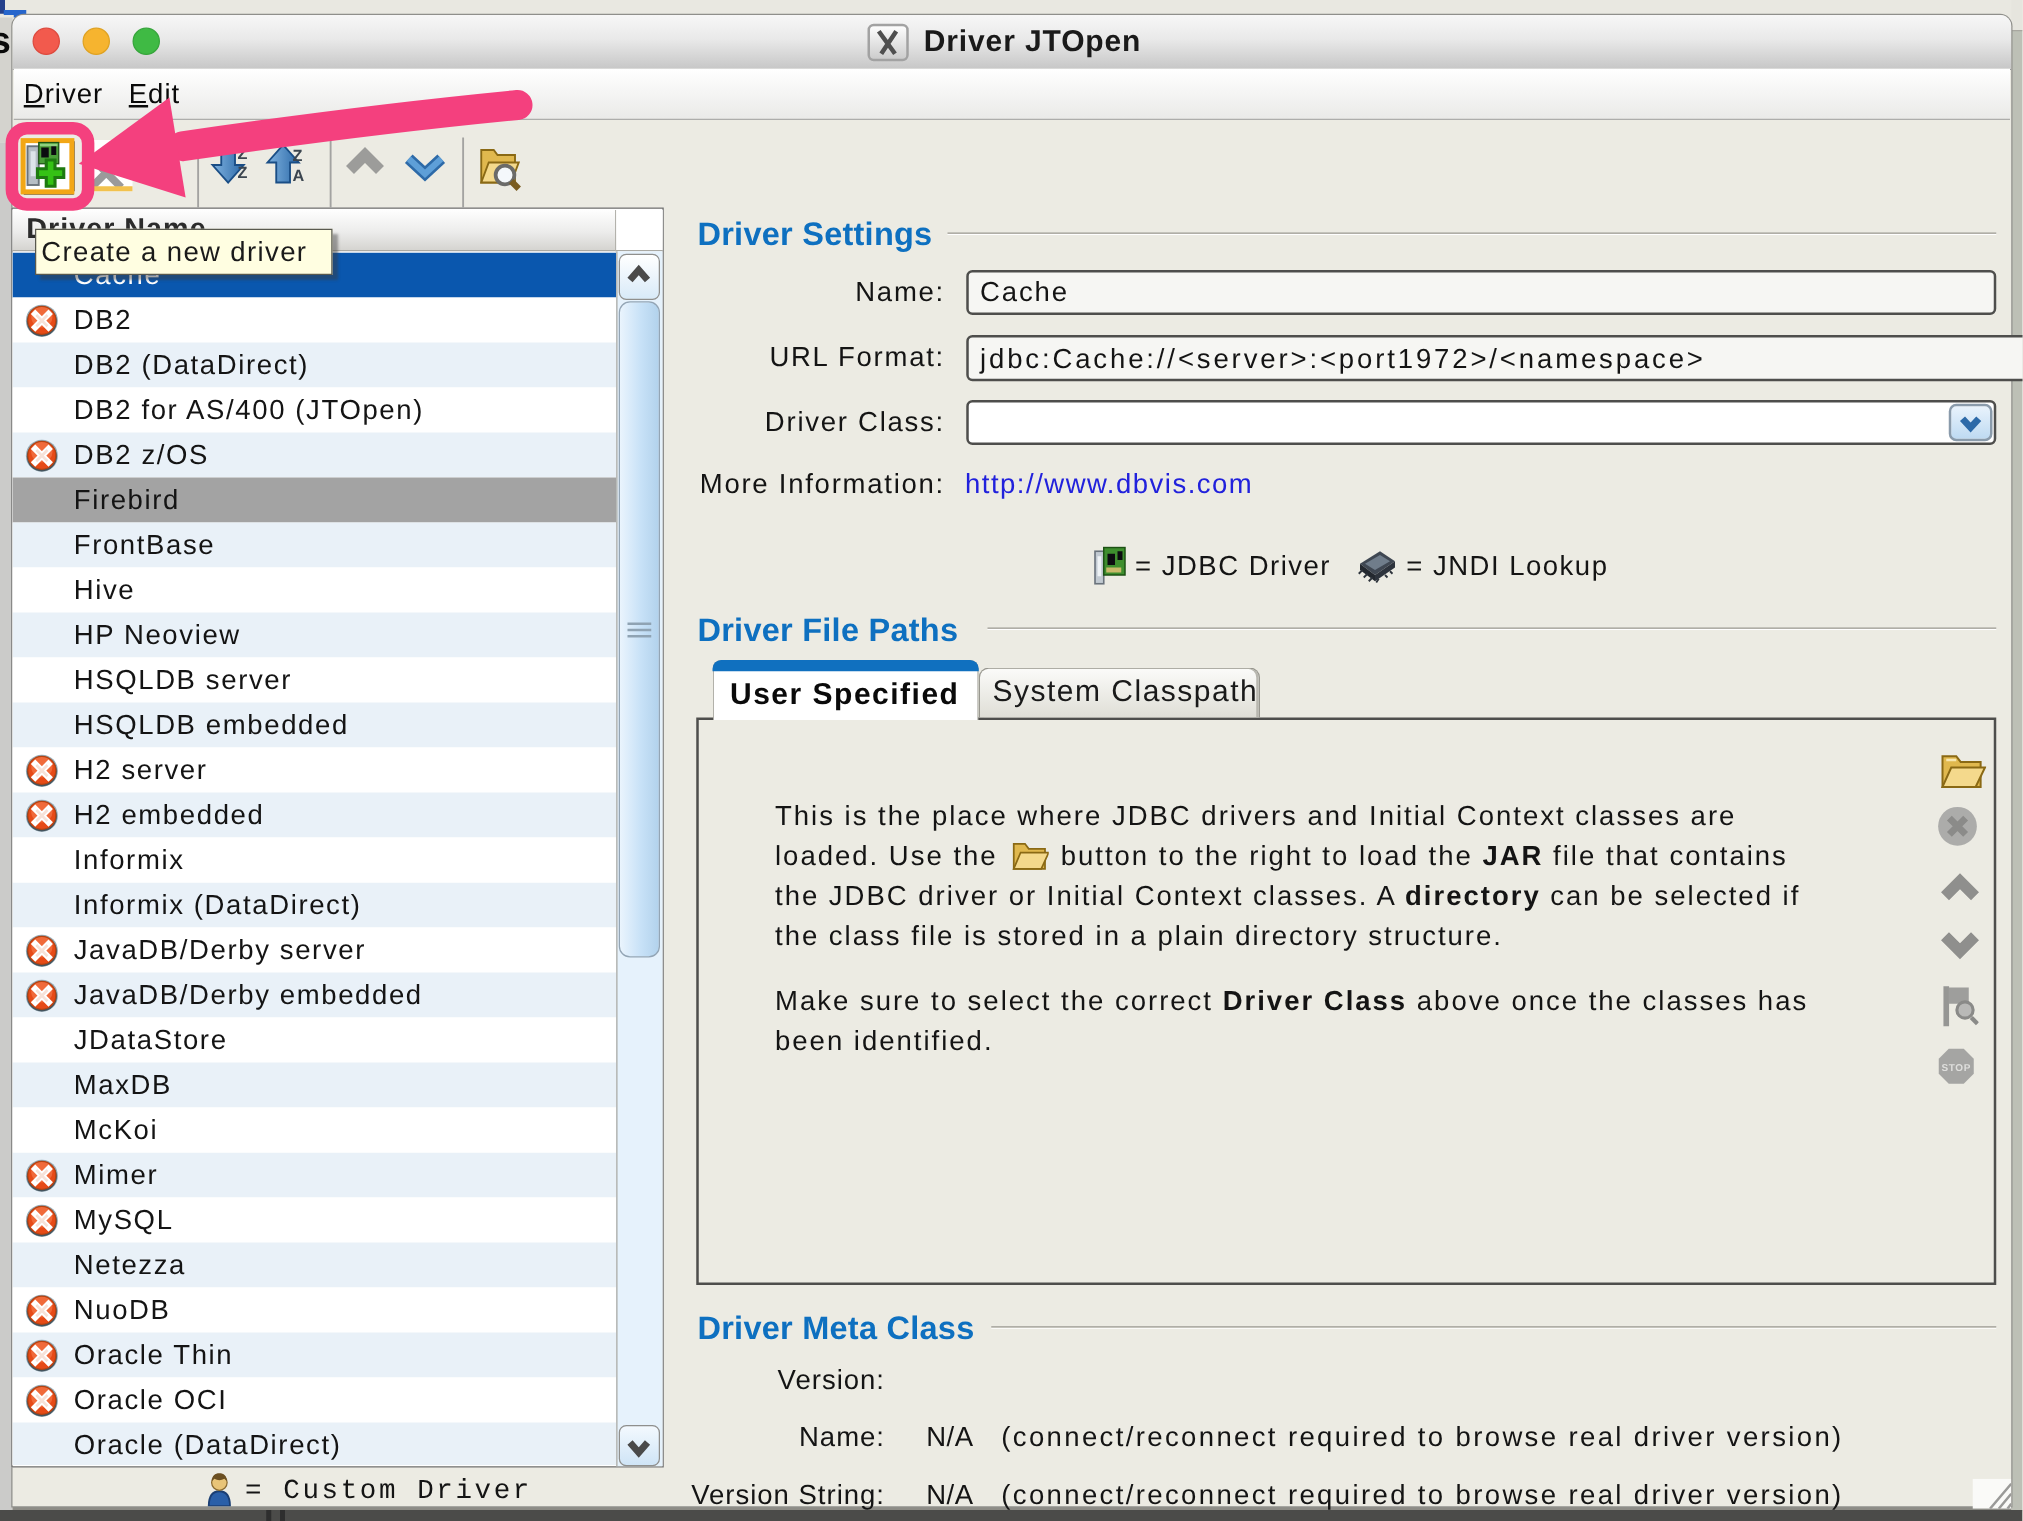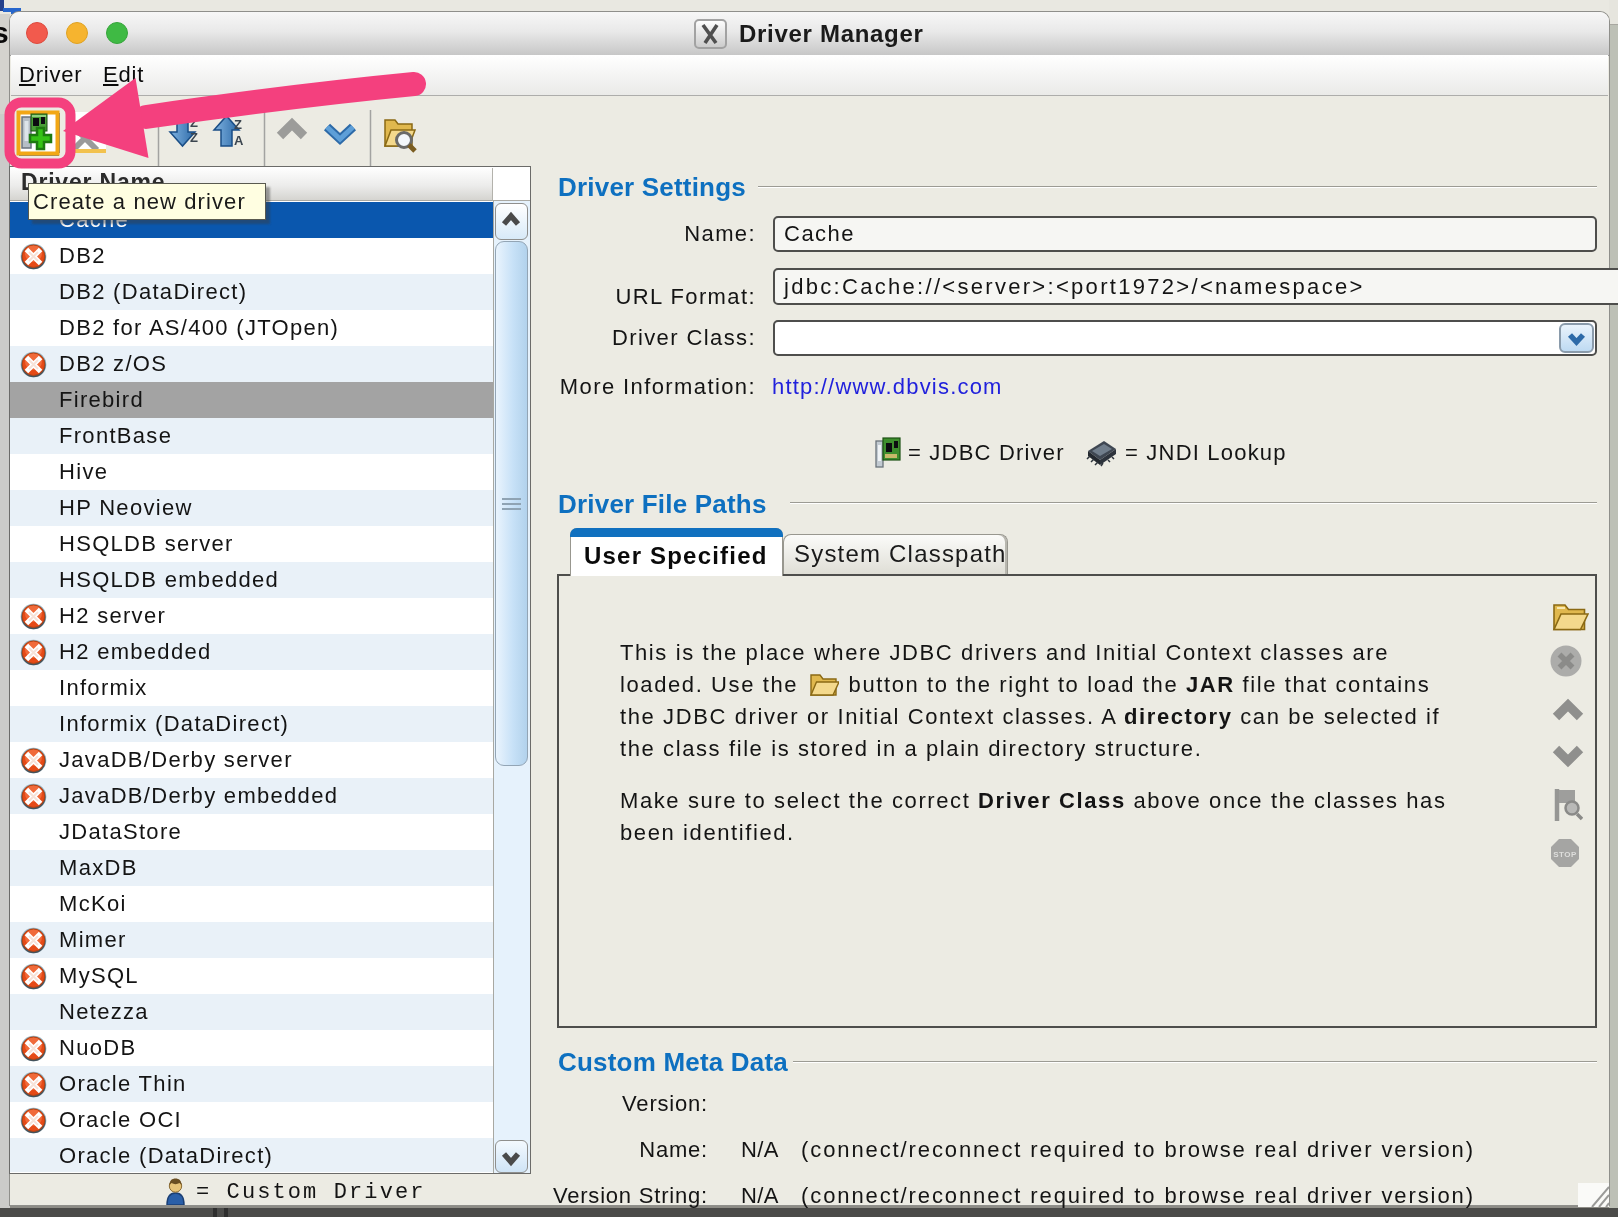--- a/index.html
+++ b/index.html
@@ -31,21 +31,21 @@
 <div class="a" style="left:10px;top:12px;width:1599px;height:1193px;background:#ecebe3;border-radius:9px 9px 0 0;box-shadow:0 0 0 1px #8f8f8b;"></div>
 
 <div class="a" style="left:10px;top:12px;width:1599px;height:43px;border-radius:9px 9px 0 0;background:linear-gradient(180deg,#f7f7f7 0%,#e9e9e9 45%,#c7c7c7 100%);border-bottom:1px solid #9a9a9a;"></div>
 <div class="a" style="left:26px;top:22px;width:22px;height:22px;border-radius:50%;background:#f25a4d;border:1px solid #dd4a3e;box-sizing:border-box;"></div>
 <div class="a" style="left:66px;top:22px;width:22px;height:22px;border-radius:50%;background:#f6b42f;border:1px solid #dfa222;box-sizing:border-box;"></div>
 <div class="a" style="left:106px;top:22px;width:22px;height:22px;border-radius:50%;background:#3fba44;border:1px solid #36a53b;box-sizing:border-box;"></div>
 <div class="a" style="left:694px;top:19px;width:33px;height:30px;border-radius:5px;background:linear-gradient(180deg,#fdfdfd,#cccccc);border:2px solid #a2a2a2;box-sizing:border-box;">
 <svg width="29" height="26" viewBox="0 0 29 26">
       <path d="M7 4 L20 22 M21 4 L9 22" stroke="#4f4f4f" stroke-width="3.6"></path>
     </svg></div>
-<div class="t" style="left:739px;top:21px;height:26px;line-height:26px;font-weight:bold;font-size:24px;color:#1a1a1a;letter-spacing:0.7px;">Driver Manager</div>
+<div class="t" style="left:739px;top:21px;height:26px;line-height:26px;font-weight:bold;font-size:24px;color:#1a1a1a;letter-spacing:0.7px;">Driver JTOpen</div>
 
 <div class="a" style="left:11px;top:55px;width:1597px;height:40px;background:linear-gradient(180deg,#ffffff,#eaeae8);border-bottom:1px solid #adadab;"></div>
 <div class="t" style="left:19px;top:55px;height:40px;line-height:40px;letter-spacing:0.8px;color:#0a0a0a;"><u>D</u>river</div>
 <div class="t" style="left:103px;top:55px;height:40px;line-height:40px;letter-spacing:0.8px;color:#0a0a0a;"><u>E</u>dit</div>
 
 <svg class="a" style="left:0;top:96px;" width="560" height="80" viewBox="0 0 560 80">
 <g id="icon2">
       <rect x="66" y="16" width="40" height="41" fill="#ffffff"></rect>
       <path d="M73 30 L97 54 M97 30 L73 54" stroke="#9a9a9a" stroke-width="6"></path>
       <rect x="66" y="53" width="40" height="4" fill="#f2c24e"></rect>
@@ -296,21 +296,21 @@
 <circle cx="12.5" cy="9" r="6.2" fill="#e8c478" stroke="#8a6a30" stroke-width="1"></circle>
 <path d="M6.5 8 C6.5 3.5 9 1.5 12.5 1.5 C16 1.5 18.5 3.5 18.5 8 L16.5 6 C14 7.5 11 7.5 8.5 6 Z" fill="#6b4f22"></path>
 </svg>
 <div class="t" style="left:196px;top:1180px;height:26px;line-height:26px;letter-spacing:2.1px;font-family:Liberation Mono, monospace;">= Custom Driver</div>
 <div class="bluehdr" style="left:558px;top:175px;height:24px;line-height:24px;">Driver Settings</div>
 <div class="etch" style="left:758px;top:186px;width:839px;"></div>
 <div class="lbl" style="left:456px;top:221px;width:300px;height:26px;line-height:26px;">Name:</div>
 <div class="field" style="left:773px;top:216px;width:824px;height:36px;box-sizing:border-box;">
     <div class="t" style="left:9px;top:0px;height:32px;line-height:32px;letter-spacing:1.5px;">Cache</div>
   </div>
-<div class="lbl" style="left:456px;top:284px;width:300px;height:26px;line-height:26px;">URL Format:</div>
+<div class="lbl" style="left:456px;top:273px;width:300px;height:26px;line-height:26px;">URL Format:</div>
 <div class="field" style="left:773px;top:268px;width:950px;height:37px;box-sizing:border-box;">
     <div class="t" style="left:9px;top:0px;height:33px;line-height:33px;letter-spacing:2.3px;">jdbc:Cache://&lt;server&gt;:&lt;port1972&gt;/&lt;namespace&gt;</div>
   </div>
 <div class="lbl" style="left:456px;top:325px;width:300px;height:26px;line-height:26px;">Driver Class:</div>
 <div class="field" style="left:773px;top:320px;width:824px;height:36px;background:#ffffff;box-sizing:border-box;"></div>
 <div class="a" style="left:1559px;top:323px;width:35px;height:30px;border-radius:6px;background:linear-gradient(180deg,#e9f3fc,#bedaf2);border:2px solid #8a9bab;box-sizing:border-box;"><svg width="31" height="26" viewBox="0 0 31 26">
       <path d="M9 10 L15.5 17 L22 10" stroke="#2d6aa8" stroke-width="5.5" fill="none"></path>
     </svg></div>
 <div class="lbl" style="left:456px;top:374px;width:300px;height:26px;line-height:26px;">More Information:</div>
 <div class="t" style="left:772px;top:374px;height:26px;line-height:26px;color:#2121dc;letter-spacing:1.2px;">http://www.dbvis.com</div>
@@ -365,21 +365,21 @@
 <svg class="a" style="left:1553px;top:788px;" width="30" height="34" viewBox="0 0 30 34">
 <path d="M4 1 l0 32" stroke="#969694" stroke-width="4.5"></path>
 <path d="M6 2 l16 0 0 13 -16 0 z" fill="#9e9e9c"></path>
 <circle cx="19" cy="20" r="6.5" fill="#b9b9b7" stroke="#8a8a88" stroke-width="2.5"></circle>
 <line x1="24" y1="26" x2="29" y2="31" stroke="#8a8a88" stroke-width="3.5"></line>
   </svg>
 <svg class="a" style="left:1549px;top:838px;" width="32" height="30" viewBox="0 0 32 30">
 <polygon points="10,1 22,1 30,9 30,21 22,29 10,29 2,21 2,9" fill="#a5a5a3"></polygon>
 <text x="16" y="18.5" font-size="8" font-weight="bold" fill="#dededc" text-anchor="middle" font-family="Liberation Sans" letter-spacing="0.5">STOP</text>
   </svg>
-<div class="bluehdr" style="left:558px;top:1050px;height:24px;line-height:24px;">Custom Meta Data</div>
+<div class="bluehdr" style="left:558px;top:1050px;height:24px;line-height:24px;">Driver Meta Class</div>
 <div class="etch" style="left:793px;top:1061px;width:804px;"></div>
 <div class="lbl" style="left:408px;top:1091px;width:300px;height:26px;line-height:26px;letter-spacing:0.8px;">Version:</div>
 <div class="lbl" style="left:408px;top:1137px;width:300px;height:26px;line-height:26px;letter-spacing:0.8px;">Name:</div>
 <div class="t" style="left:741px;top:1137px;height:26px;line-height:26px;">N/A</div>
 <div class="t" style="left:801px;top:1137px;height:26px;line-height:26px;letter-spacing:1.9px;">(connect/reconnect required to browse real driver version)</div>
 <div class="lbl" style="left:408px;top:1183px;width:300px;height:26px;line-height:26px;letter-spacing:0.8px;">Version String:</div>
 <div class="t" style="left:741px;top:1183px;height:26px;line-height:26px;">N/A</div>
 <div class="t" style="left:801px;top:1183px;height:26px;line-height:26px;letter-spacing:1.9px;">(connect/reconnect required to browse real driver version)</div>
 <svg class="a" style="left:1578px;top:1183px;" width="31" height="24" viewBox="0 0 31 24">
     <rect x="0" y="0" width="31" height="24" fill="#fafaf8"></rect>

